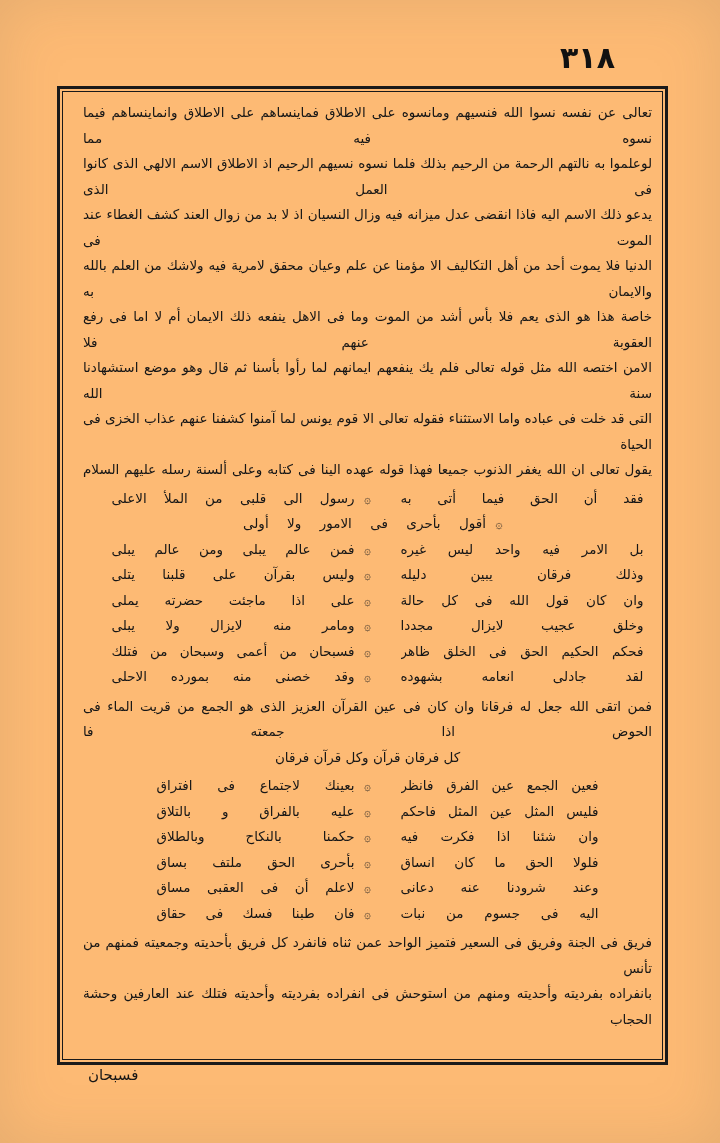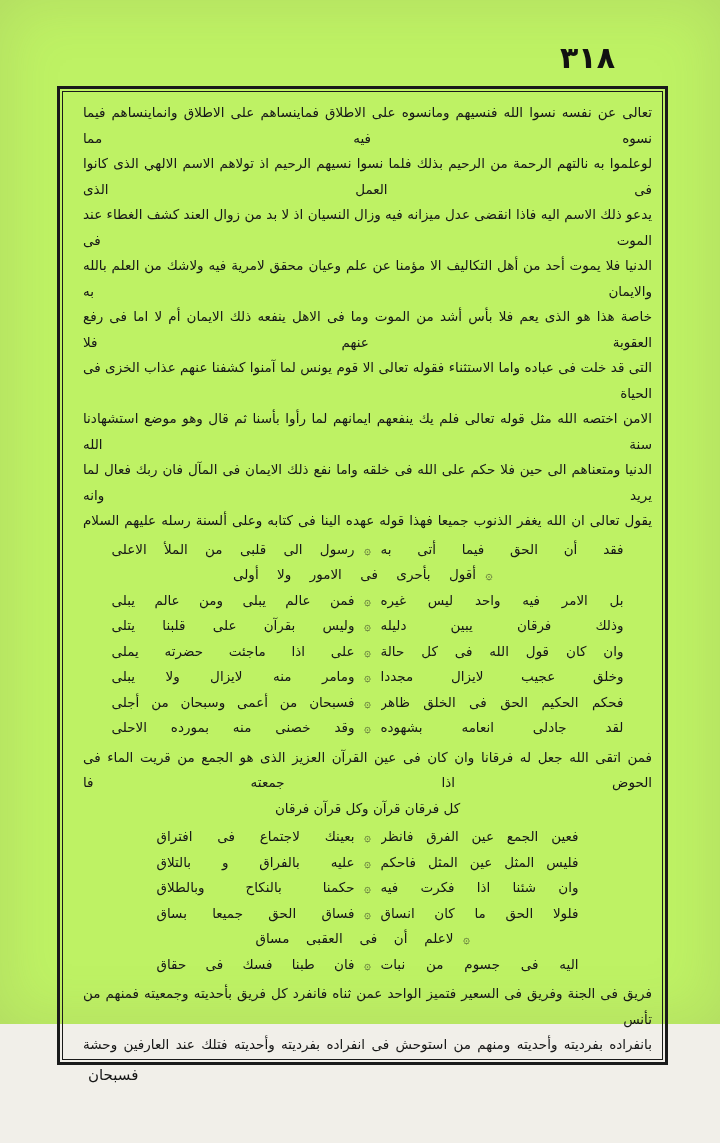--- a/index.html
+++ b/index.html
@@ -4,22 +4,22 @@
 <style>
   html, body {
     margin: 0; padding: 0;
     width: 720px; height: 1143px;
     font-family: "DejaVu Sans", sans-serif;
     background: #f1efe9;
     overflow: hidden;
   }
   .paper {
     position: relative;
-    width: 720px; height: 1024px;
-    background: #bef264;
+    width: 720px; height: 1143px;
+    background: #fdba74;
     box-shadow: inset 0 0 60px rgba(120,110,90,0.18);
     color: #1b1b1b;
   }
   .page-number {
     position: absolute;
     top: 40px; right: 105px;
     font-size: 30px;
     font-weight: bold;
     letter-spacing: 1px;
     color: #111;
@@ -63,20 +63,21 @@
     gap: 0;
     font-size: 13.5px;
     line-height: 24.5px;
     color: #161616;
   }
   .hemi {
     direction: rtl;
     text-align: justify;
     text-align-last: justify;
     overflow: hidden;
+    margin-left: 20px;
   }
   .poem-wide  .hemi { width: 243px; }
   .poem-mid   .hemi { width: 198px; }
   .sep {
     width: 26px;
     text-align: center;
     flex: 0 0 26px;
     font-size: 12px;
     color: #222;
   }
@@ -93,27 +94,26 @@
 
 <div class="paper">
 
   <div class="page-number">٣١٨</div>
 
   <div class="frame-outer">
     <div class="frame-inner">
 
       <div class="prose" id="para1">
           <div class="pline">تعالى عن نفسه نسوا الله فنسيهم ومانسوه على الاطلاق فماينساهم على الاطلاق وانماينساهم فيما نسوه فيه مما</div>
-          <div class="pline">لوعلموا به نالتهم الرحمة من الرحيم بذلك فلما نسوا نسيهم الرحيم اذ تولاهم الاسم الالهي الذى كانوا فى العمل الذى</div>
+          <div class="pline">لوعلموا به نالتهم الرحمة من الرحيم بذلك فلما نسوه نسيهم الرحيم اذ الاطلاق الاسم الالهي الذى كانوا فى العمل الذى</div>
           <div class="pline">يدعو ذلك الاسم اليه فاذا انقضى عدل ميزانه فيه وزال النسيان اذ لا بد من زوال العند كشف الغطاء عند الموت فى</div>
           <div class="pline">الدنيا فلا يموت أحد من أهل التكاليف الا مؤمنا عن علم وعيان محقق لامرية فيه ولاشك من العلم بالله والايمان به</div>
           <div class="pline">خاصة هذا هو الذى يعم فلا بأس أشد من الموت وما فى الاهل ينفعه ذلك الايمان أم لا اما فى رفع العقوبة عنهم فلا</div>
+          <div class="pline">الامن اختصه الله مثل قوله تعالى فلم يك ينفعهم ايمانهم لما رأوا بأسنا ثم قال وهو موضع استشهادنا سنة الله</div>
           <div class="pline">التى قد خلت فى عباده واما الاستثناء فقوله تعالى الا قوم يونس لما آمنوا كشفنا عنهم عذاب الخزى فى الحياة</div>
-          <div class="pline">الامن اختصه الله مثل قوله تعالى فلم يك ينفعهم ايمانهم لما رأوا بأسنا ثم قال وهو موضع استشهادنا سنة الله</div>
-          <div class="pline">الدنيا ومتعناهم الى حين فلا حكم على الله فى خلقه واما نفع ذلك الايمان فى المآل فان ربك فعال لما يريد وانه</div>
           <div class="pline">يقول تعالى ان الله يغفر الذنوب جميعا فهذا قوله عهده الينا فى كتابه وعلى ألسنة رسله عليهم السلام</div>
         </div>
 
       <div class="poem poem-wide" id="poem1">
           <div class="verse">
             <span class="hemi">فقد أن الحق فيما أتى به</span>
             <span class="sep">۞</span>
             <span class="hemi">رسول الى قلبى من الملأ الاعلى</span>
           </div>
           <div class="verse">
@@ -136,21 +136,21 @@
             <span class="hemi">على اذا ماجئت حضرته يملى</span>
           </div>
           <div class="verse">
             <span class="hemi">وخلق عجيب لايزال مجددا</span>
             <span class="sep">۞</span>
             <span class="hemi">ومامر منه لايزال ولا يبلى</span>
           </div>
           <div class="verse">
             <span class="hemi">فحكم الحكيم الحق فى الخلق ظاهر</span>
             <span class="sep">۞</span>
-            <span class="hemi">فسبحان من أعمى وسبحان من أجلى</span>
+            <span class="hemi">فسبحان من أعمى وسبحان من فتلك</span>
           </div>
           <div class="verse">
             <span class="hemi">لقد جادلى انعامه بشهوده</span>
             <span class="sep">۞</span>
             <span class="hemi">وقد خصنى منه بمورده الاحلى</span>
           </div>
         </div>
 
       <div class="prose" id="para2">
           <div class="pline">فمن اتقى الله جعل له فرقانا وان كان فى عين القرآن العزيز الذى هو الجمع من قريت الماء فى الحوض اذا جمعته فا</div>
@@ -169,23 +169,24 @@
             <span class="hemi">عليه بالفراق و بالتلاق</span>
           </div>
           <div class="verse">
             <span class="hemi">وان شئنا اذا فكرت فيه</span>
             <span class="sep">۞</span>
             <span class="hemi">حكمنا بالنكاح وبالطلاق</span>
           </div>
           <div class="verse">
             <span class="hemi">فلولا الحق ما كان انساق</span>
             <span class="sep">۞</span>
-            <span class="hemi">فساق الحق جميعا بساق</span>
-          </div>
-          <div class="verse">
+            <span class="hemi">بأحرى الحق ملتف بساق</span>
+          </div>
+          <div class="verse">
+            <span class="hemi">وعند شرودنا عنه دعانى</span>
             <span class="sep">۞</span>
             <span class="hemi">لاعلم أن فى العقبى مساق</span>
           </div>
           <div class="verse">
             <span class="hemi">اليه فى جسوم من نبات</span>
             <span class="sep">۞</span>
             <span class="hemi">فان طبنا فسك فى حقاق</span>
           </div>
         </div>
 

